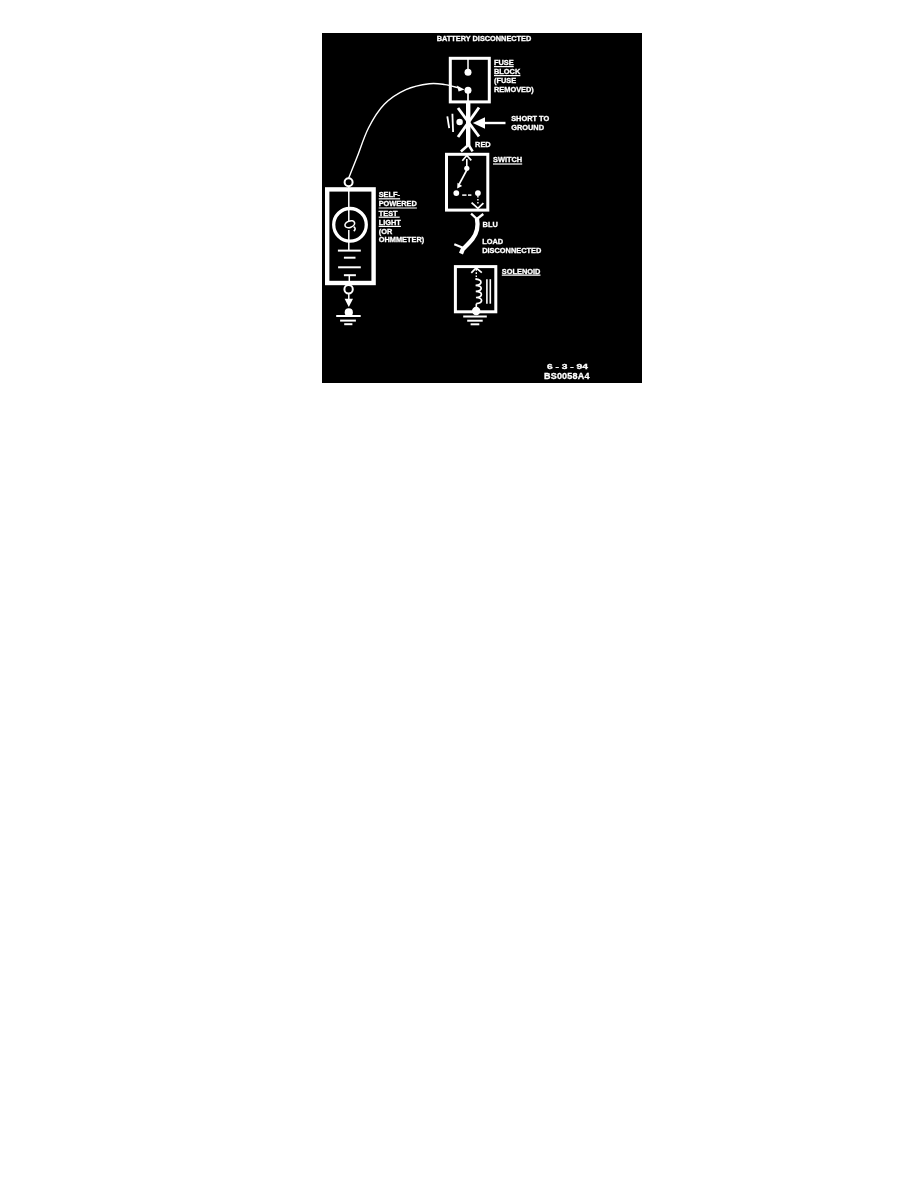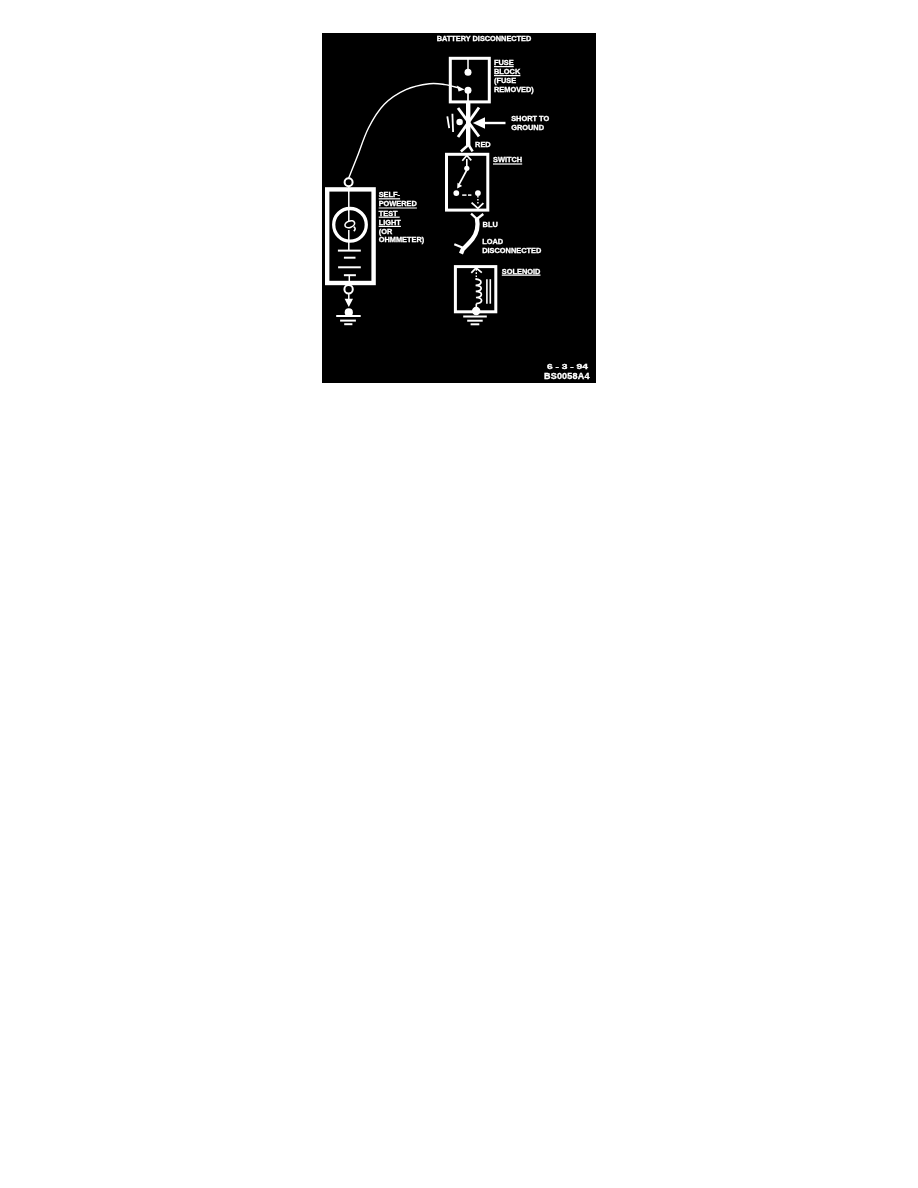--- a/index.html
+++ b/index.html
@@ -1,15 +1,15 @@
 <!DOCTYPE html>
 <html><head><meta charset="utf-8">
 <style>
 html,body{margin:0;padding:0;background:#fff;width:918px;height:1188px;overflow:hidden}
-#box{position:absolute;left:322px;top:33px;width:274px;height:350px;background:#000}
+#box{position:absolute;left:322px;top:33px;width:320px;height:350px;background:#000}
 text{font-family:"Liberation Sans",sans-serif;font-weight:bold;fill:#fff}
 </style></head>
 <body>
 <div id="box">
 <svg width="274" height="350" viewBox="0 0 274 350">
 <g stroke="#fff" fill="none">
 
   <rect x="128.3" y="25.3" width="39" height="43.6" stroke-width="3"></rect>
   <line x1="146" y1="25" x2="146" y2="36.5" stroke-width="1.5"></line>
   <circle cx="146" cy="39.2" r="3.5" fill="#fff" stroke="none"></circle>

